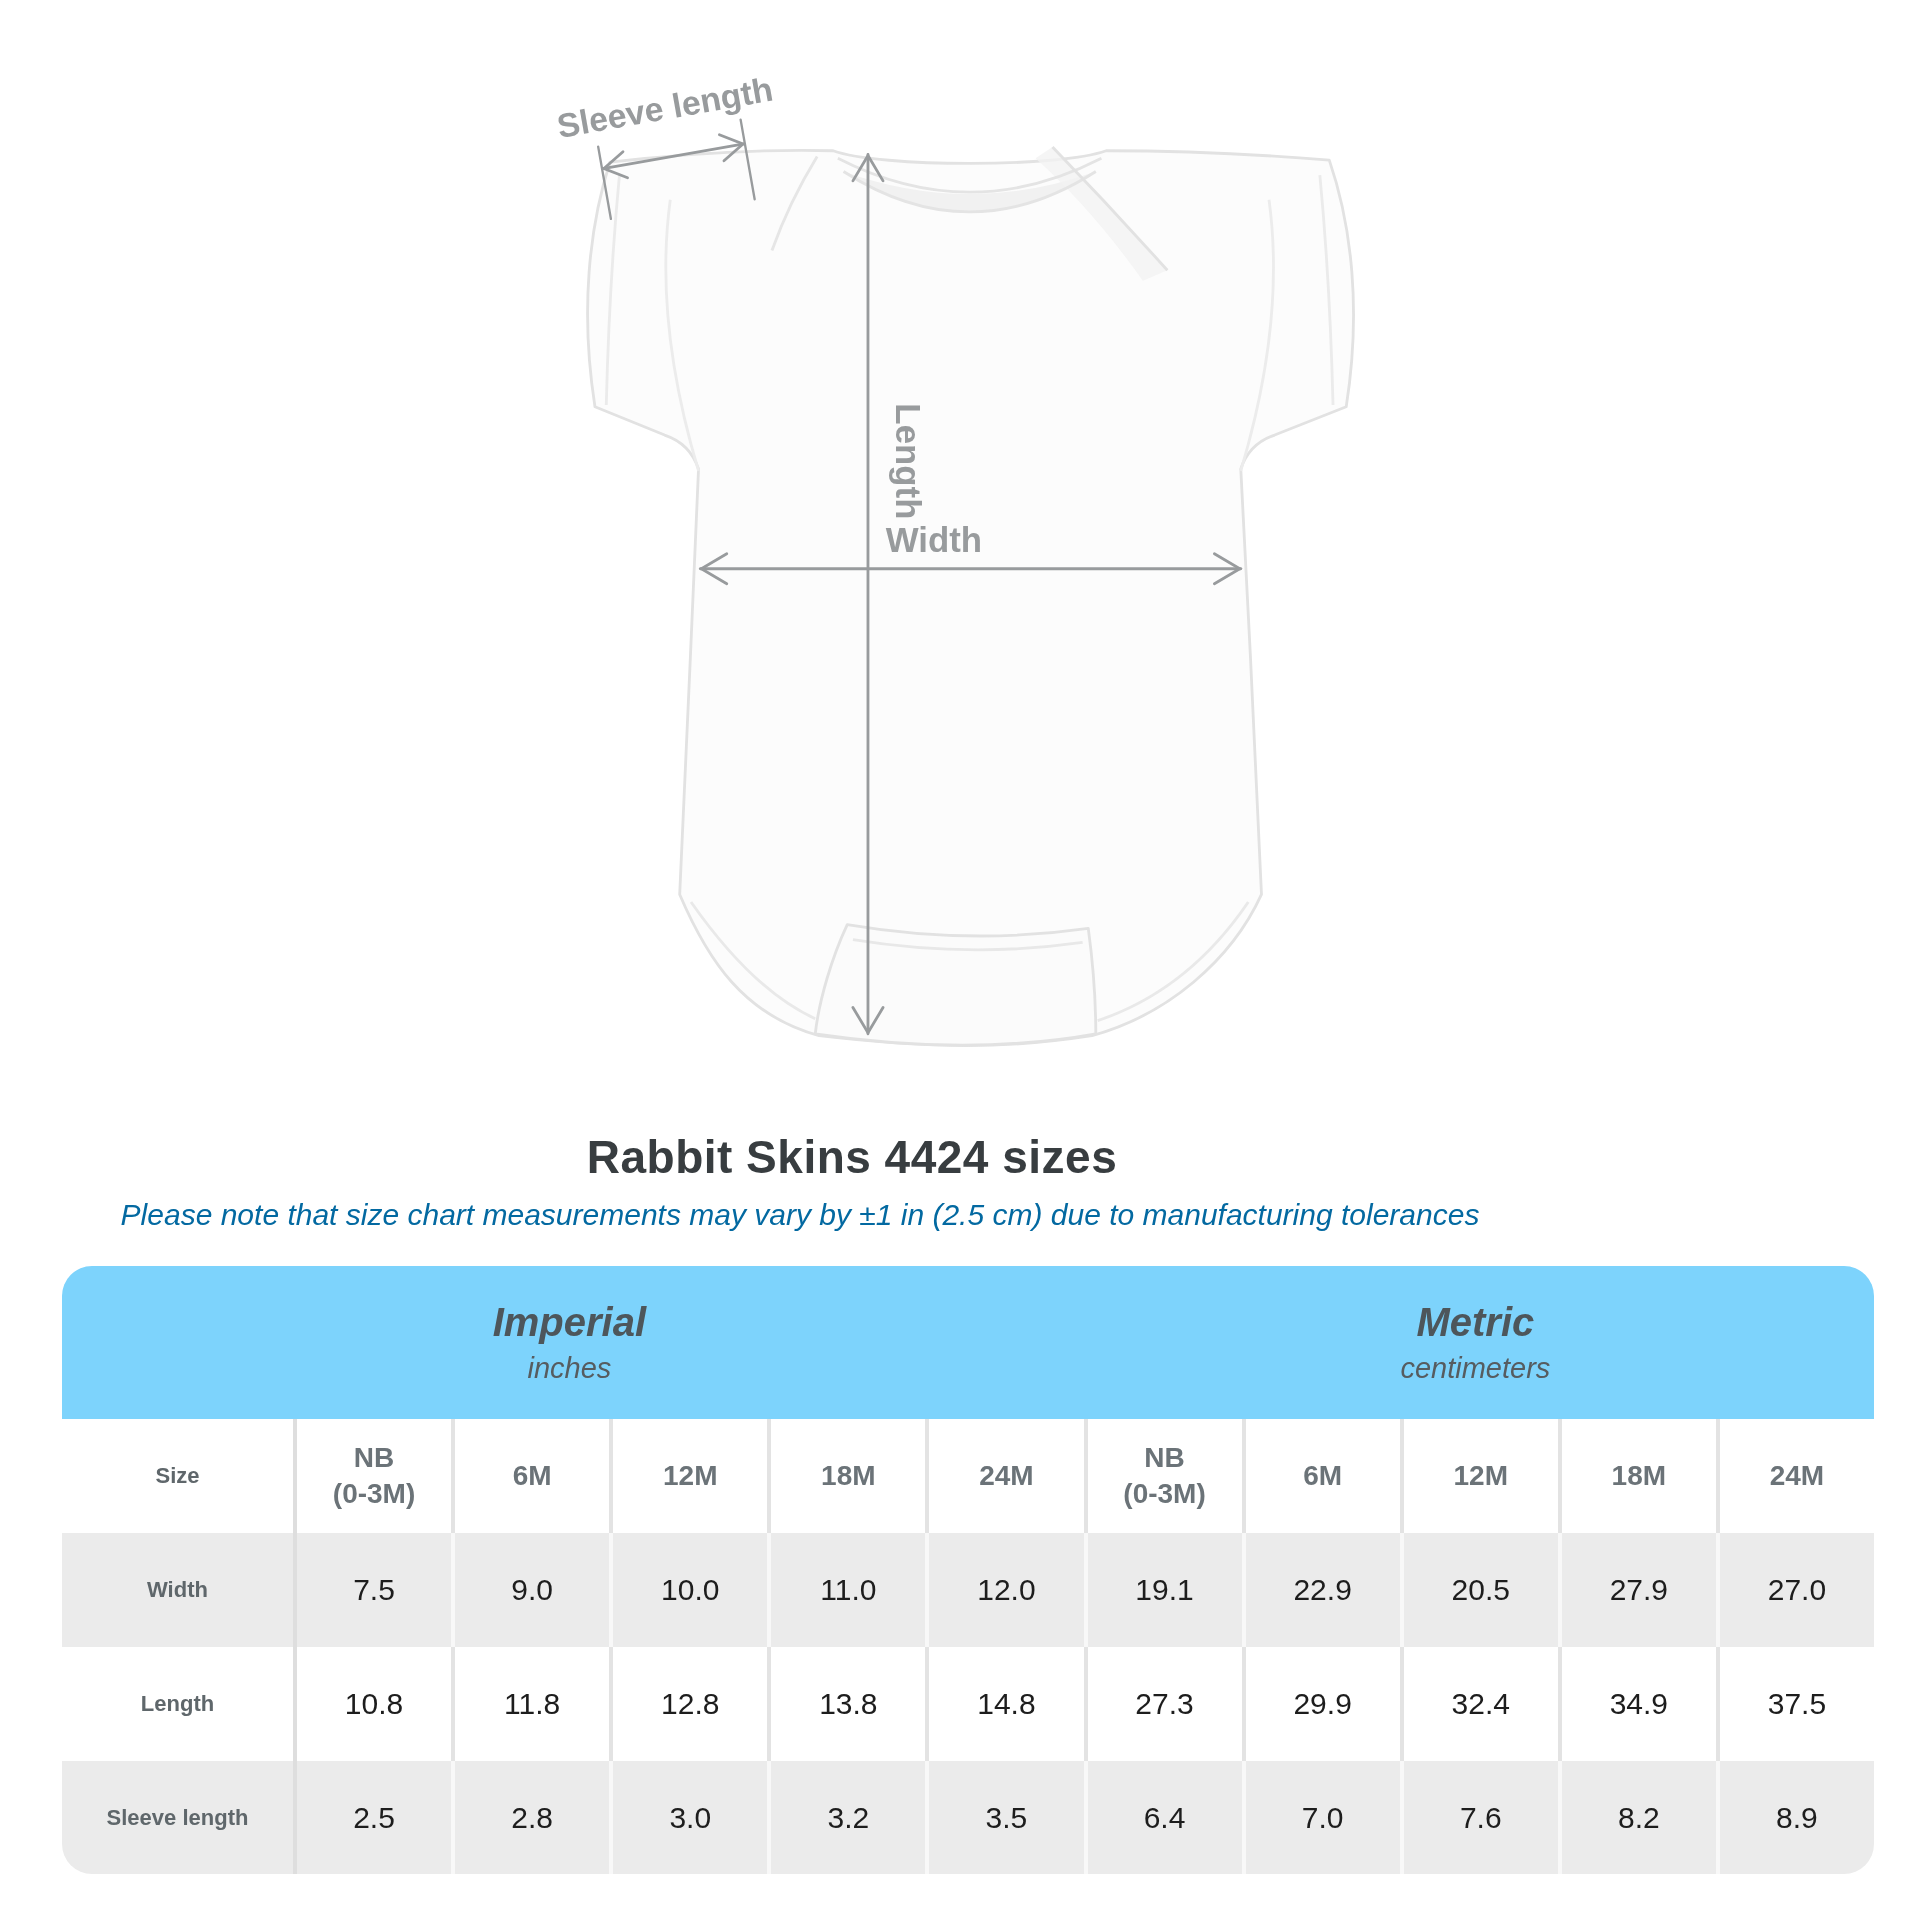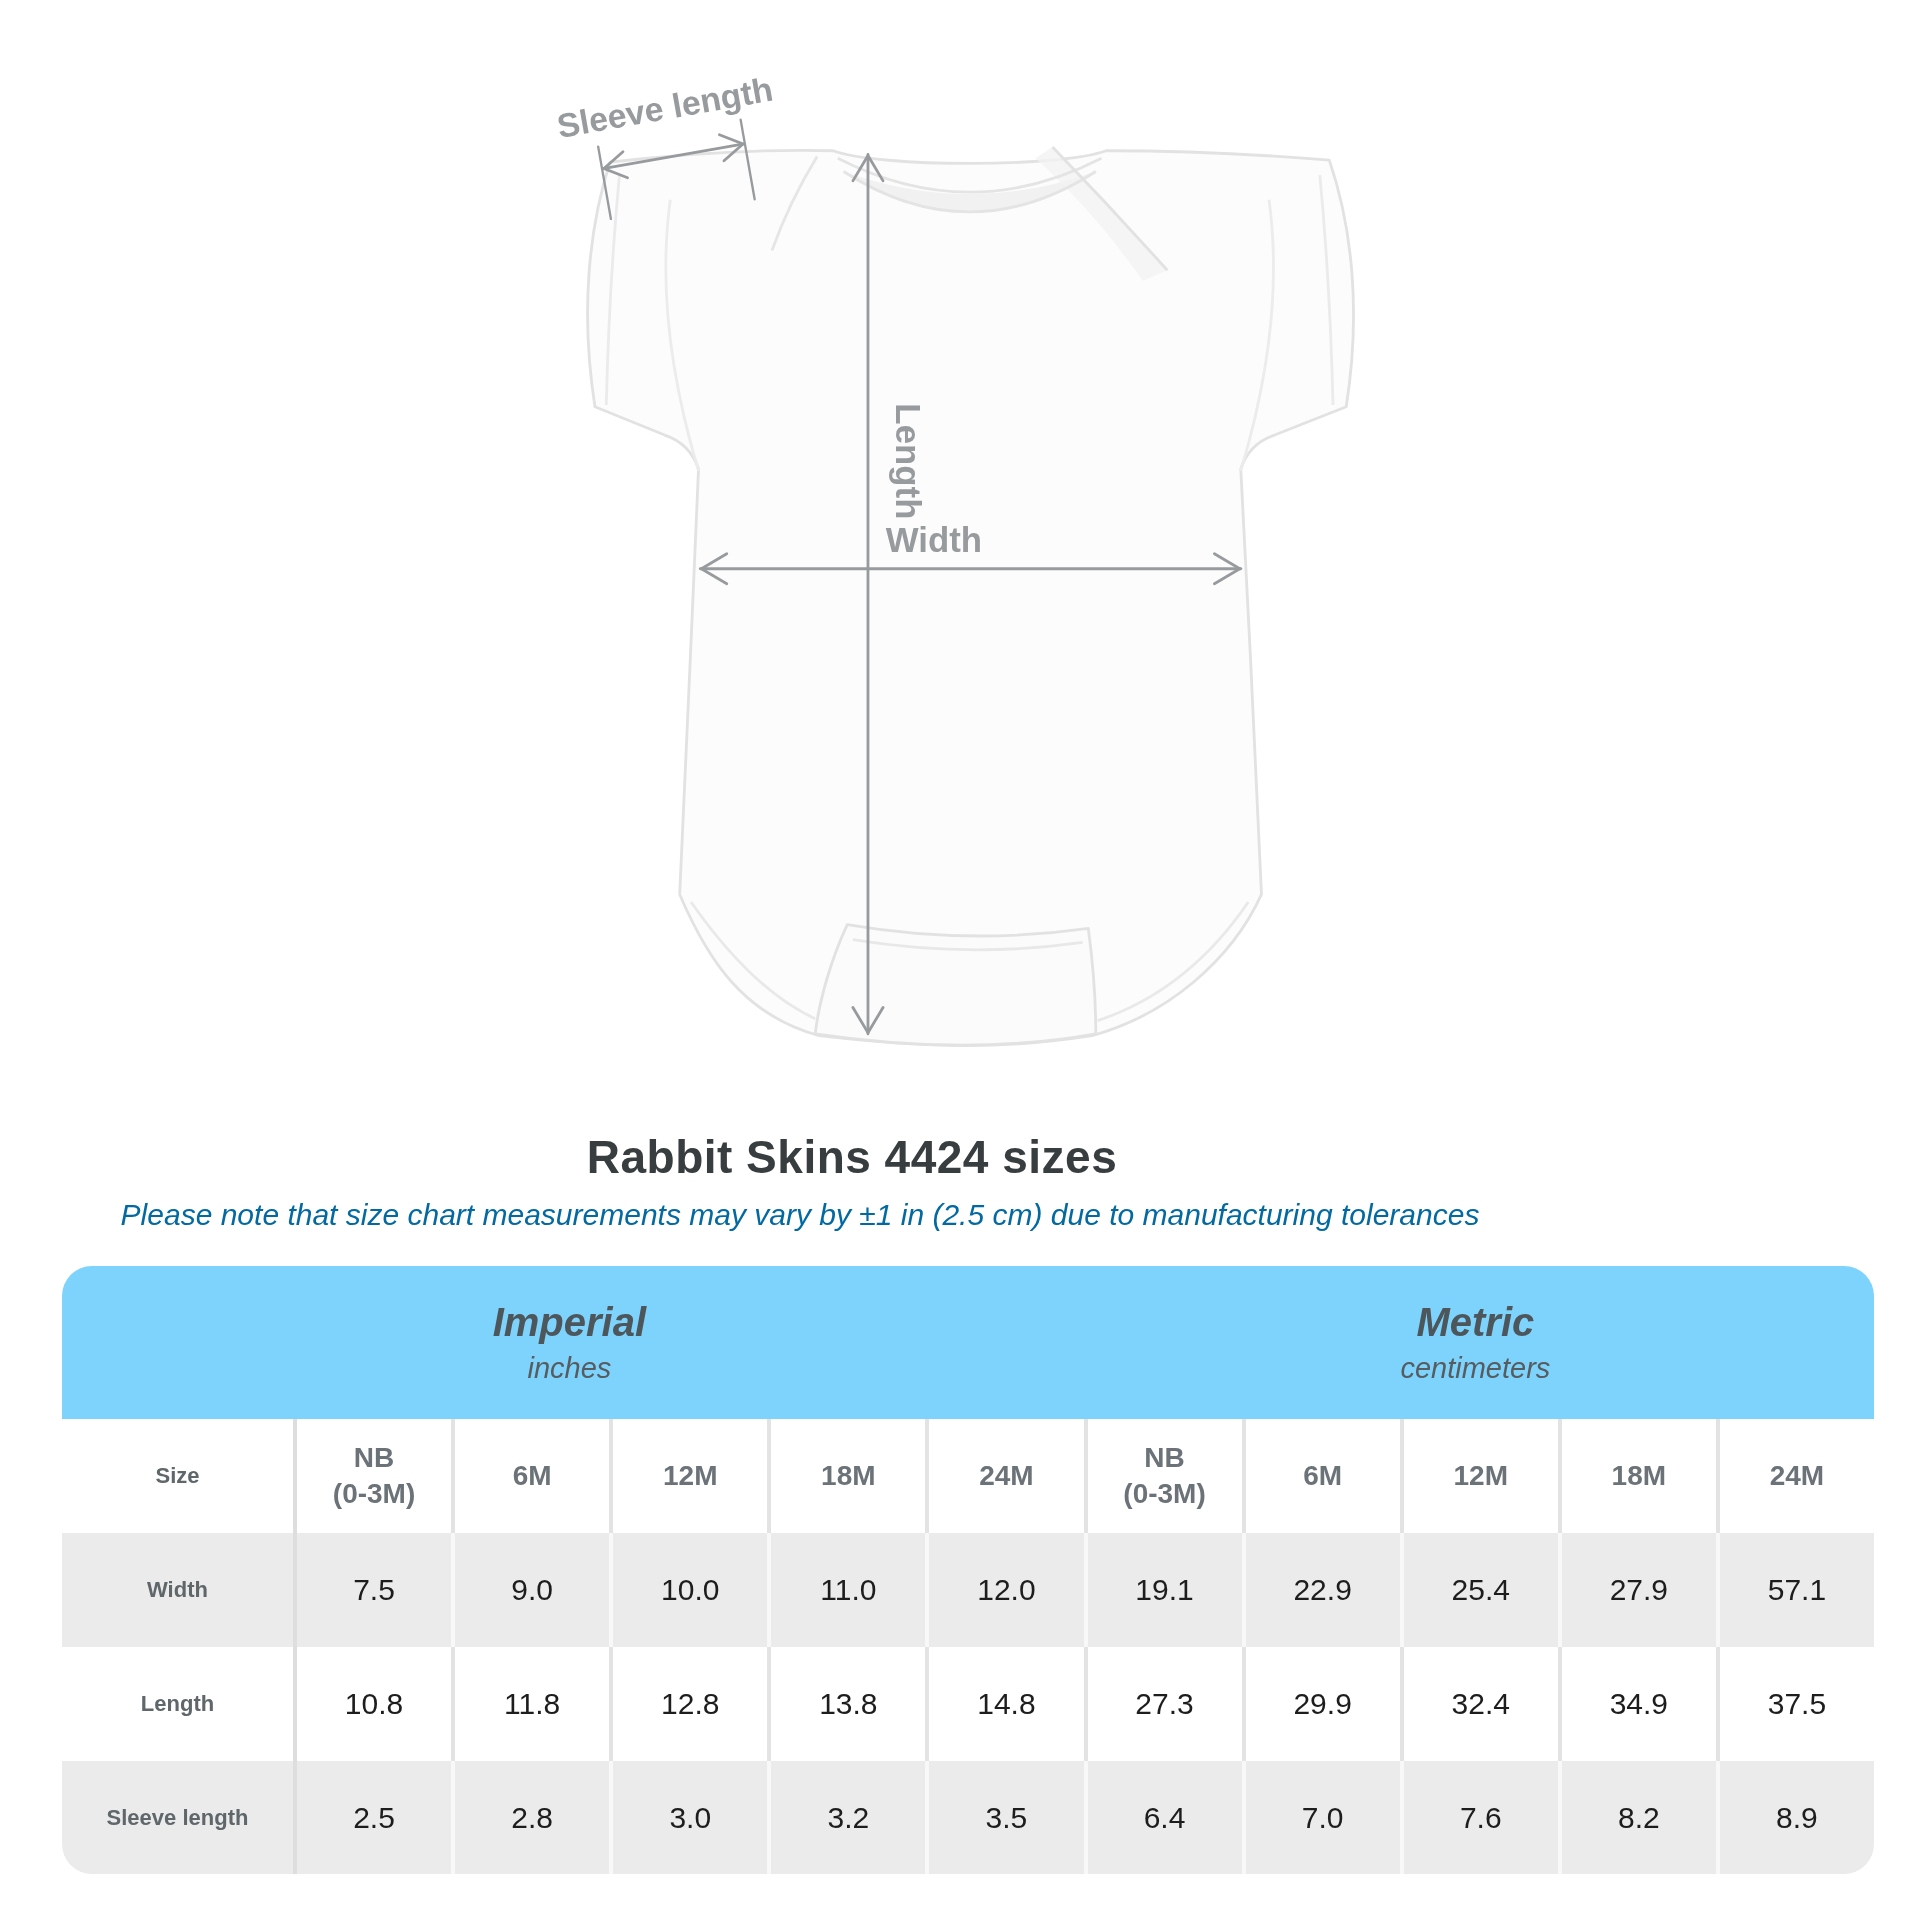--- a/index.html
+++ b/index.html
@@ -185,23 +185,23 @@
 
   <div class="trow stripe">
     <div class="cell label-cell">Width</div>
     <div class="cell val first-sep">7.5</div>
     <div class="cell val">9.0</div>
     <div class="cell val">10.0</div>
     <div class="cell val">11.0</div>
     <div class="cell val">12.0</div>
     <div class="cell val">19.1</div>
     <div class="cell val">22.9</div>
-    <div class="cell val">25.4</div>
+    <div class="cell val">20.5</div>
     <div class="cell val">27.9</div>
-    <div class="cell val">57.1</div>
+    <div class="cell val">27.0</div>
   </div>
 
   <div class="trow">
     <div class="cell label-cell">Length</div>
     <div class="cell val first-sep">10.8</div>
     <div class="cell val">11.8</div>
     <div class="cell val">12.8</div>
     <div class="cell val">13.8</div>
     <div class="cell val">14.8</div>
     <div class="cell val">27.3</div>

